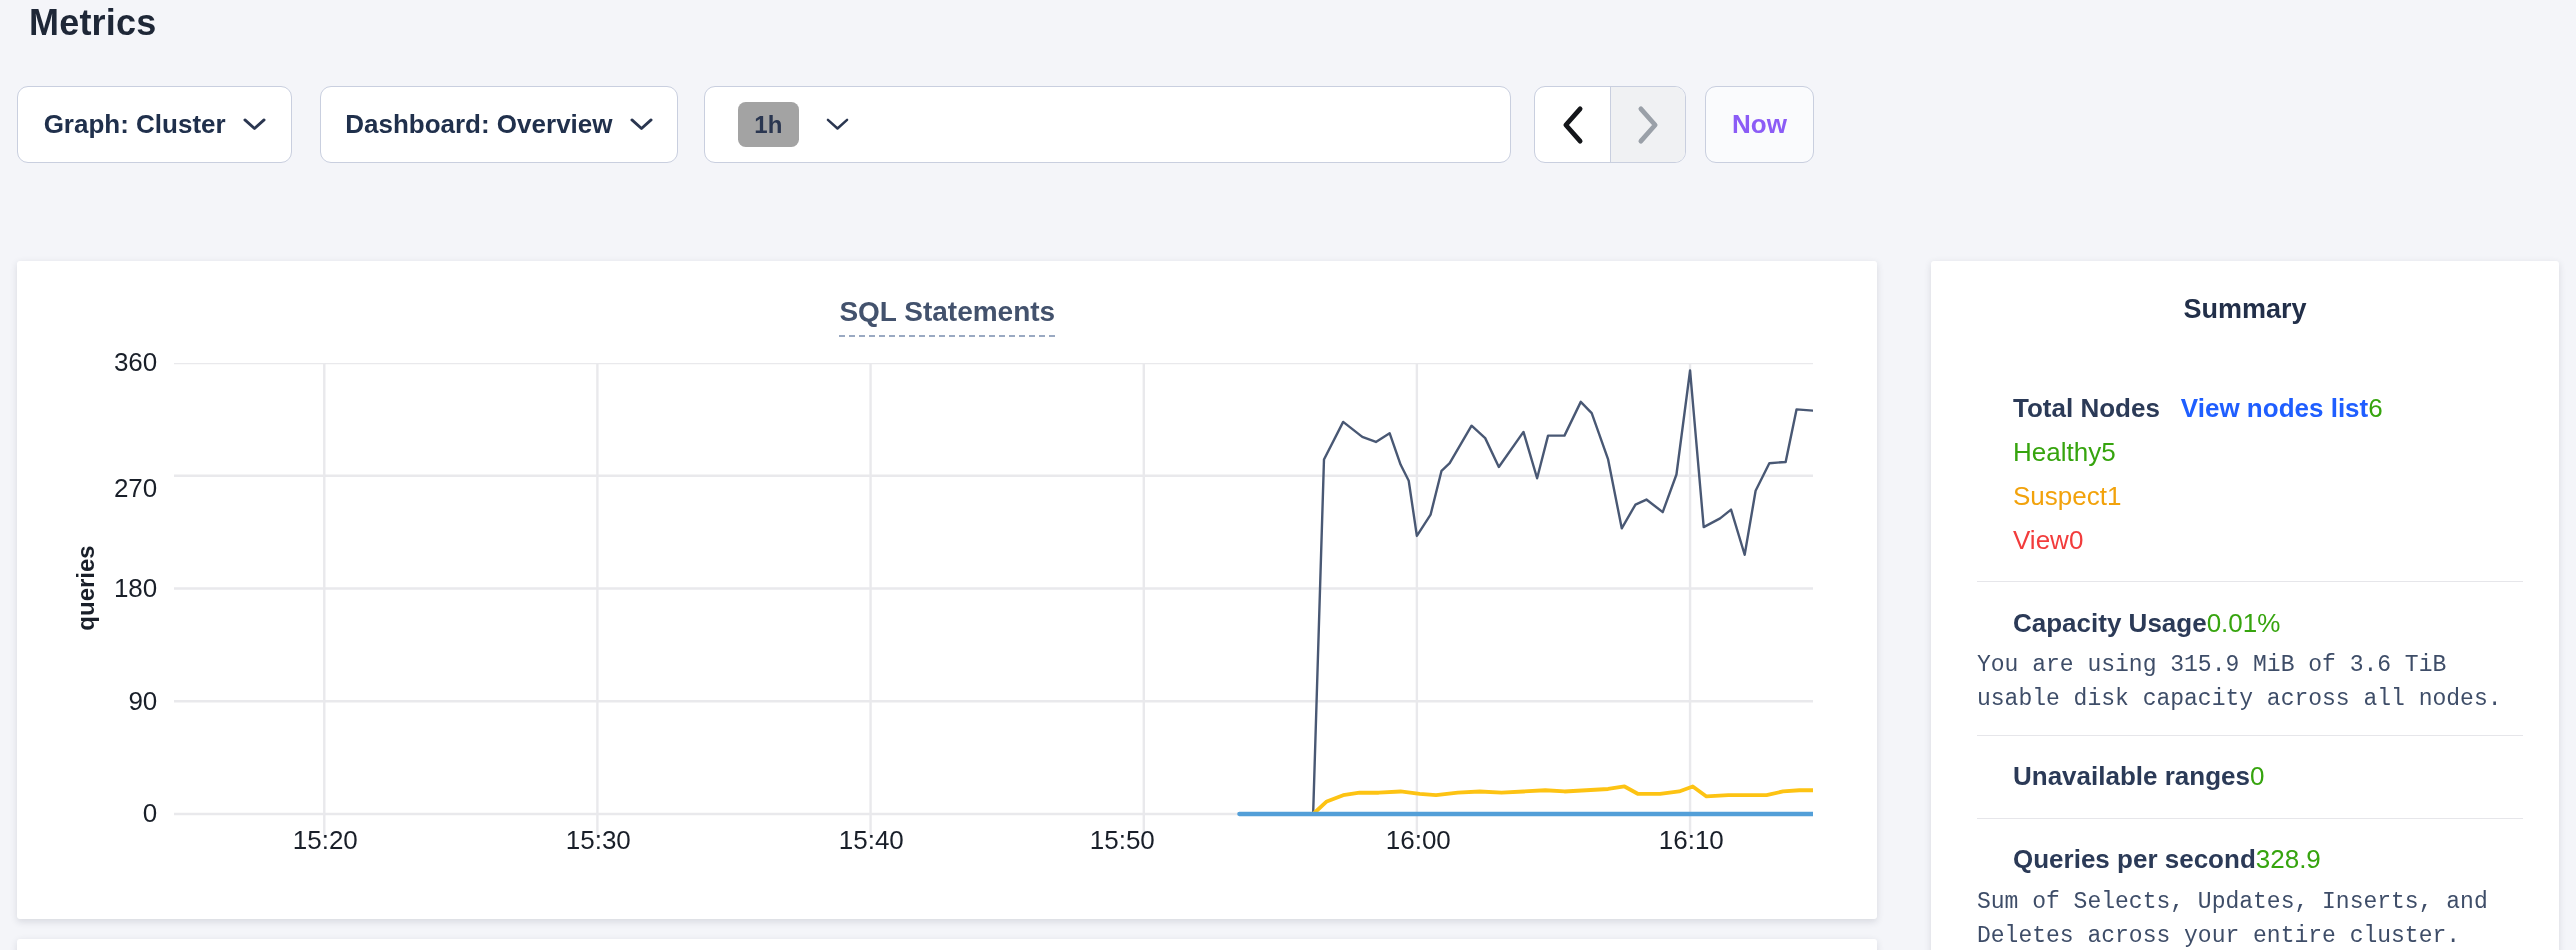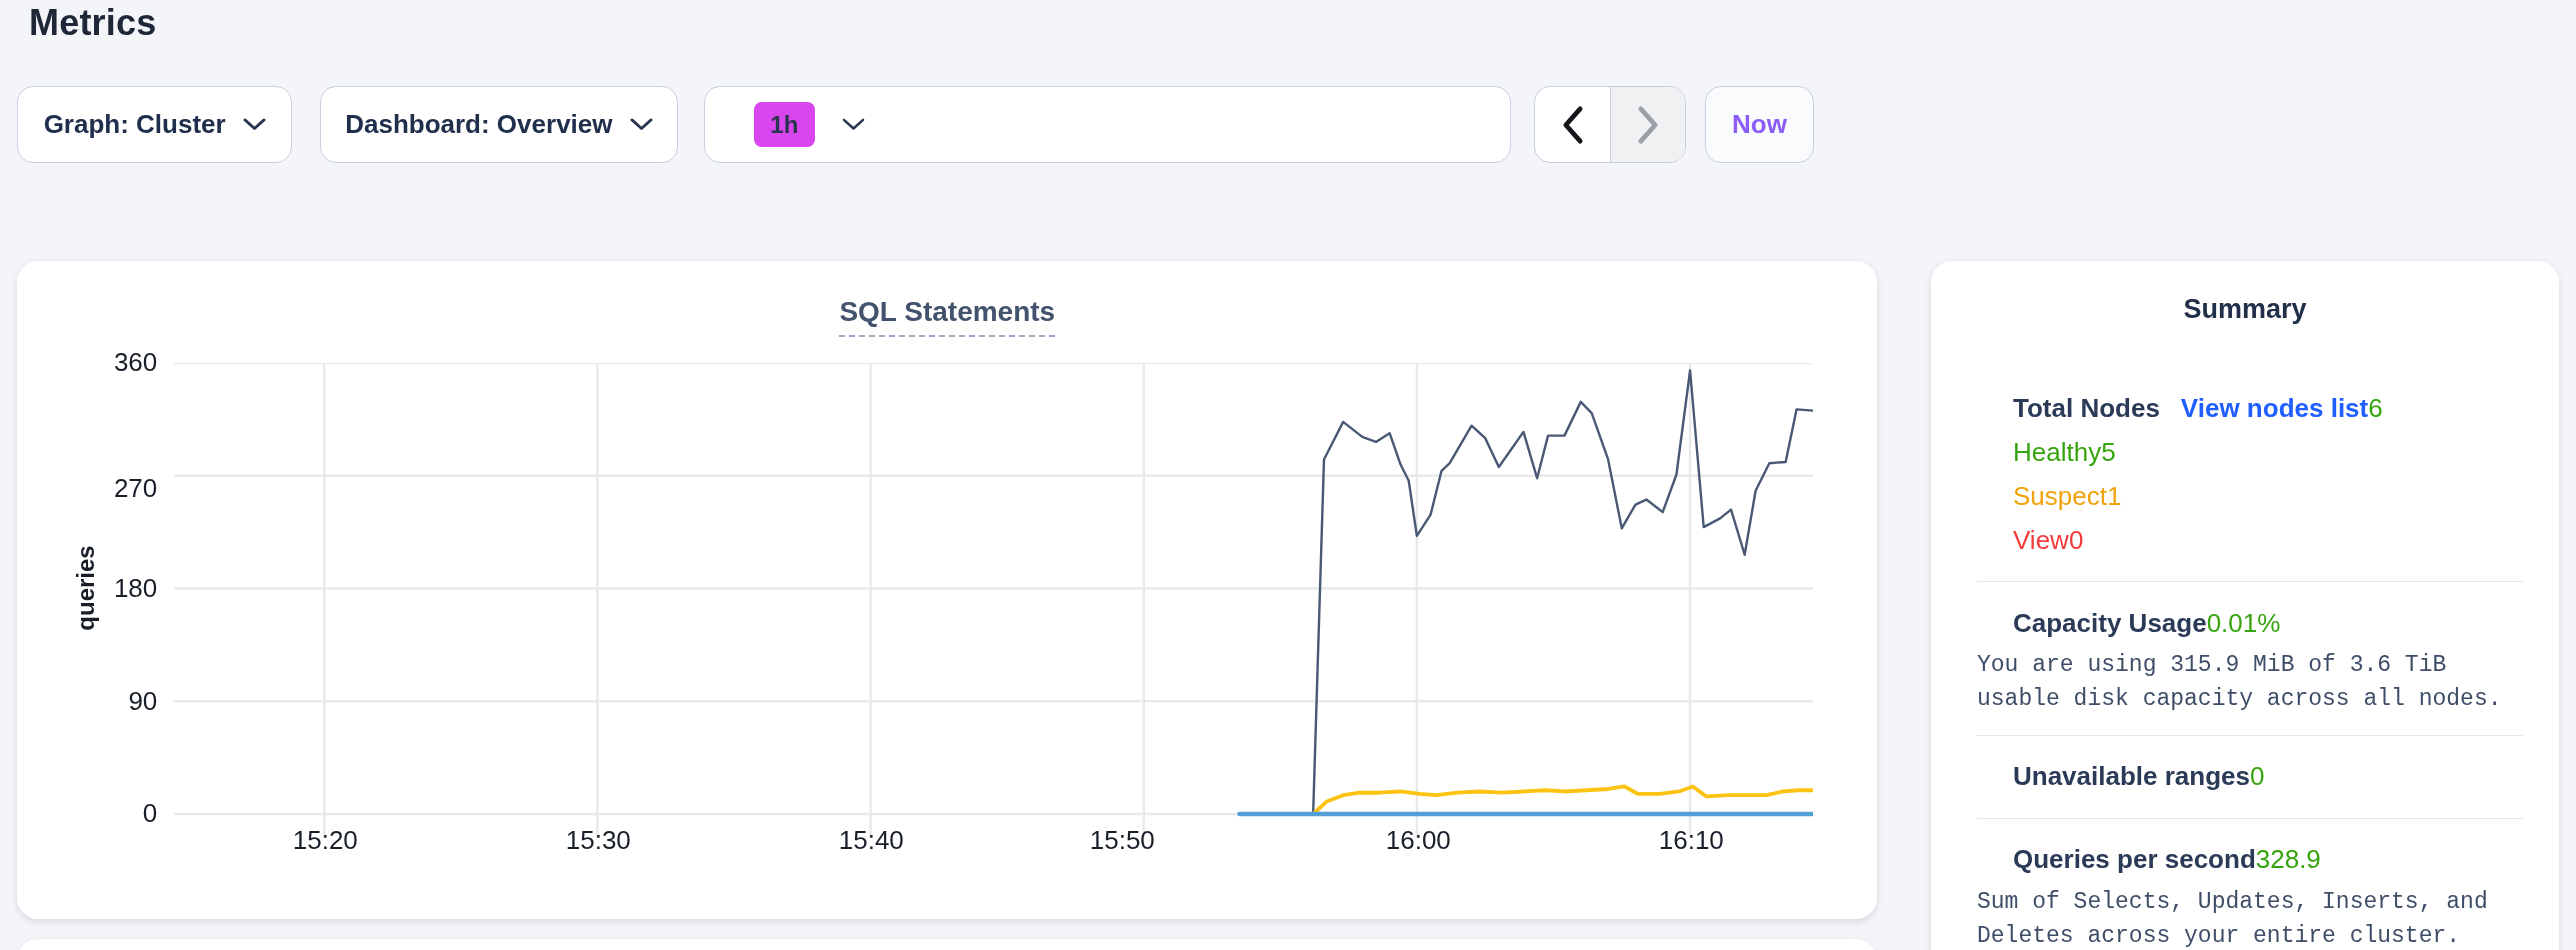--- a/index.html
+++ b/index.html
@@ -13,47 +13,47 @@
     background:#f4f5f9; overflow:hidden; color:#1e2738;
   }
   
   .page-title {
     position:absolute; left:29px; top:1.9px;
     font-size:36px; font-weight:600; color:#1e2737; letter-spacing:0.2px;
   }
   
   .btn {
     position:absolute; top:86px; height:77px;
-    background:#ffffff; border:1.9px solid #c9cfdf; border-radius:16px;
+    background:#ffffff; border:1.9px solid #c9cfdf; border-radius:11px;
     display:flex; align-items:center; cursor:pointer;
     font-size:26px; color:#20304c;
   }
   .dd { justify-content:center; gap:17.3px; font-weight:700; }
   .dd-graph { left:17.3px; width:275px; }
   .dd-dashboard { left:320px; width:358px; }
   .chev-down { width:23px; height:13.4px; flex:0 0 auto; }
   .time-sel { left:704px; width:807px; padding:0 33px; font-weight:600; }
   .time-badge {
-    background:#d946ef; border-radius:7.7px; padding:8.6px 16.3px;
-    font-weight:700; font-size:24px; color:#2a3650; margin-right:27px;margin-left:16px;
+    background:#a3a3a3; border-radius:7.7px; padding:8.6px 16.3px;
+    font-weight:700; font-size:24px; color:#2a3650; margin-right:27px;
   }
   .time-label { flex:1; text-align:left; }
   .nav-pair { left:1534px; width:152px; padding:0; overflow:hidden; }
   .nav-half {
     width:50%; height:100%; display:flex; align-items:center; justify-content:center;
   }
   .nav-next { background:#f0f1f3; border-left:1.9px solid #c9cfdf; }
   .arrow-icon { width:25px; height:40px; }
   .btn-now {
     left:1705px; width:109px; justify-content:center;
     color:#8b5cf6; font-weight:700; background:#fafbfd;
   }
   
   .card {
-    position:absolute; background:#ffffff; border-radius:21px;
+    position:absolute; background:#ffffff; border-radius:3px;
     box-shadow:0 2.9px 7.7px rgba(50,60,80,.14);
   }
   .chart-card { left:17.3px; top:261px; width:1860px; height:658px; }
   .next-card  { left:17.3px; top:939px; width:1860px; height:58px; }
   .summary-card { left:1931px; top:261px; width:628px; height:710px; }
   
   .chart-title-wrap { position:absolute; top:35px; left:0; right:0; text-align:center; }
   .chart-title {
     display:inline-block; font-size:28px; font-weight:700; color:#43526d;
     border-bottom:2.9px dashed #9aa9c2; padding-bottom:6.7px; cursor:help;

